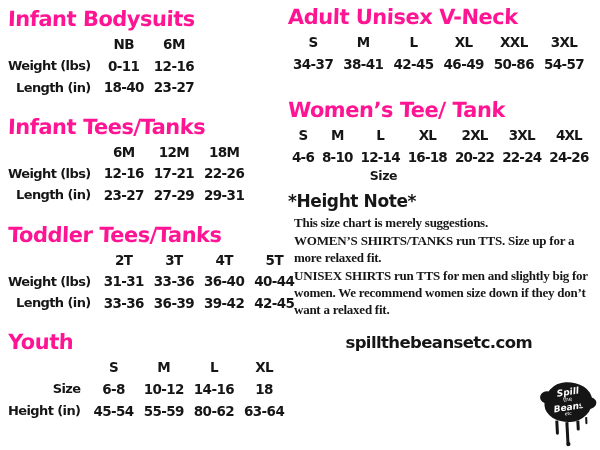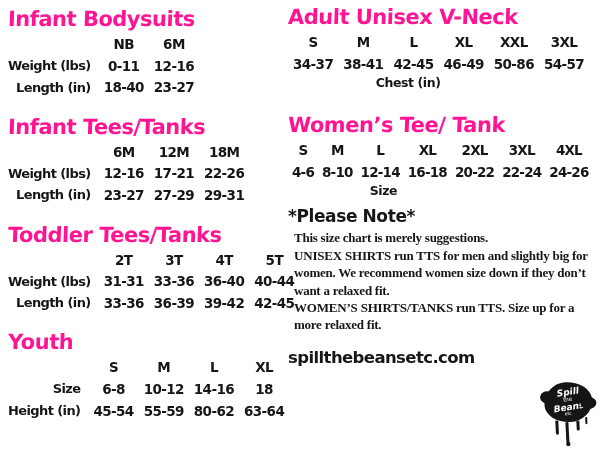--- a/index.html
+++ b/index.html
@@ -68,20 +68,21 @@
     font-weight:bold;
     letter-spacing:-0.25px;
     line-height:1.34;
     font-family:Liberation Serif, serif;
   }
   .note-line b { letter-spacing:-0.2px; }
 
   .website {
     margin-top:14px;
     padding-right:64px;
+    text-align:right;
     font-size:16.5px;
     font-weight:bold;
     letter-spacing:-0.6px;
   }
 
   
   .logo { position:absolute; right:3px; bottom:2px; width:54px; height:66px; transform:rotate(-3deg); }
   .logo-blob {
     position:absolute; top:0; left:2px;
     width:48px; height:40px;
@@ -255,21 +256,20 @@
               <tr>
                 <td>34-37</td>
                 <td>38-41</td>
                 <td>42-45</td>
                 <td>46-49</td>
                 <td>50-86</td>
                 <td>54-57</td>
               </tr>
             </tbody>
           </table>
-          <div class="table-footer">Chest (in)</div>
         </div>
     </div>
 
     <div class="section tbl-womens" style="margin-bottom:8px;">
       <div class="sec-title">Women’s Tee/ Tank</div>
       <div>
           <table class="size-table">
             <thead>
               <tr>
                 <th>S</th>
@@ -291,25 +291,25 @@
                 <td>22-24</td>
                 <td>24-26</td>
               </tr>
             </tbody>
           </table>
           <div class="table-footer">Size</div>
         </div>
     </div>
 
     <div class="note">
-      <div class="note-title">*Please Note*</div>
+      <div class="note-title">*Height Note*</div>
       <div class="note-body">
           <div class="note-line">This size chart is merely suggestions.</div>
+          <div class="note-line"><b>WOMEN’S SHIRTS/TANKS</b> run TTS. Size up for a more relaxed fit.</div>
           <div class="note-line"><b>UNISEX SHIRTS</b> run TTS for men and slightly big for women. We recommend women size down if they don’t want a relaxed fit.</div>
-          <div class="note-line"><b>WOMEN’S SHIRTS/TANKS</b> run TTS. Size up for a more relaxed fit.</div>
         </div>
     </div>
 
     <div class="website">spillthebeansetc.com</div>
   </div>
 
   <div class="logo">
     <div class="logo-blob">
       <div class="logo-line1">Spill</div>
       <div class="logo-line2">the</div>

